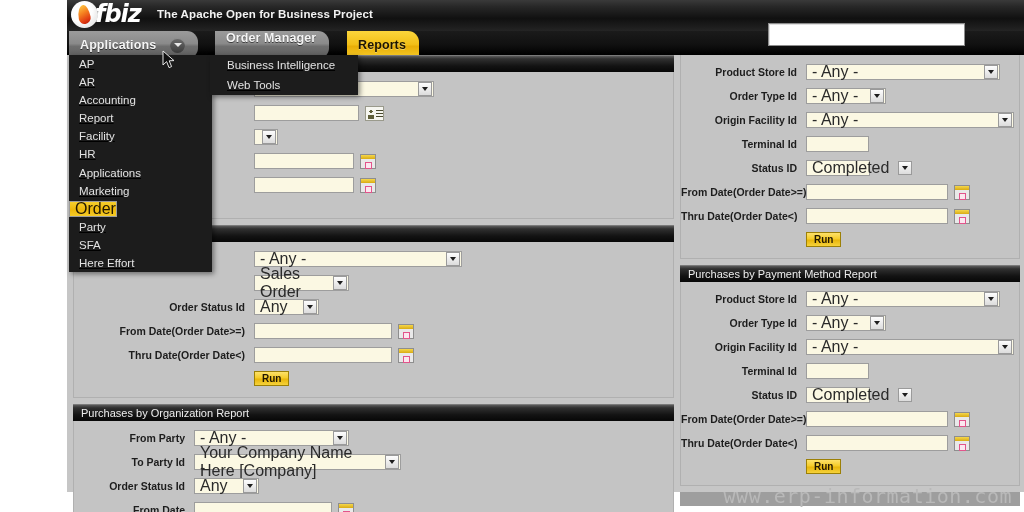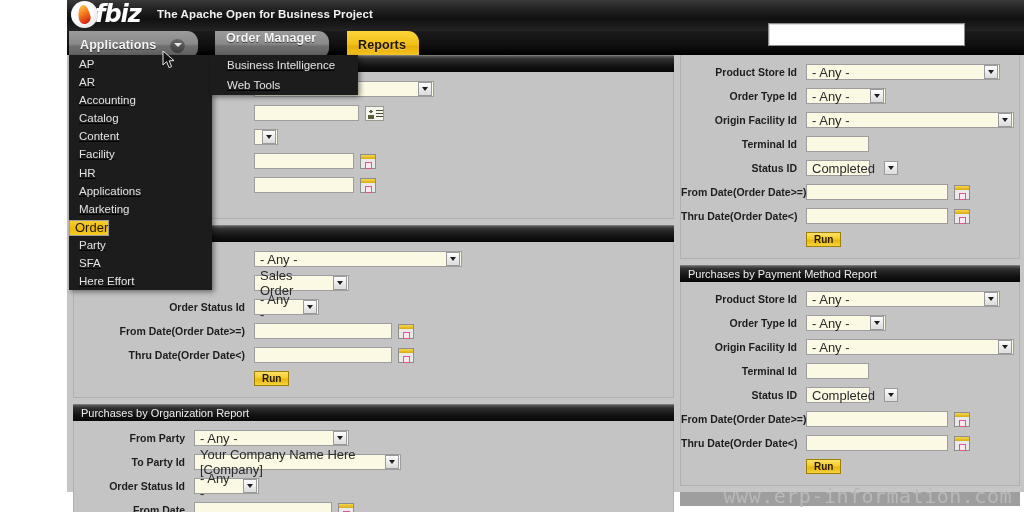--- a/index.html
+++ b/index.html
@@ -154,21 +154,21 @@
   }
   .col-left .flabel { width: 180px; }
   .col-right .flabel { width: 125px; }
 
   .field { display: flex; align-items: center; gap: 6px; }
 
   .sel {
     display: inline-flex; align-items: center; justify-content: space-between;
     height: 16px; background: #fbf8e3;
     border: 1px solid #9d9d9d;
-    font-size: 13px; color: #2a2a2a; padding: 0 0 0 5px;
+    font-size: 16px; color: #2a2a2a; padding: 0 0 0 5px;
     cursor: pointer;
   }
   .sel .arrow {
     width: 14px; height: 14px; margin: 0 1px;
     background: linear-gradient(to bottom, #fdfdfd, #dcdcdc);
     border: 1px solid #9a9a9a;
     display: inline-flex; align-items: center; justify-content: center;
     flex: 0 0 auto;
   }
   .sel .arrow::after {
@@ -545,22 +545,21 @@
 
         <div class="spacer-bottom"></div>
       </div>
 
     </div>
 
     <div class="menu" id="menu-applications">
       <div class="menu-item">AP</div>
       <div class="menu-item">AR</div>
       <div class="menu-item">Accounting</div>
-      <div class="menu-item">Catalog</div>
-      <div class="menu-item">Content</div>
+      <div class="menu-item">Report</div>
       <div class="menu-item">Facility</div>
       <div class="menu-item">HR</div>
       <div class="menu-item">Applications</div>
       <div class="menu-item">Marketing</div>
       <div class="menu-item sel">Order</div>
       <div class="menu-item">Party</div>
       <div class="menu-item">SFA</div>
       <div class="menu-item">Here Effort</div>
     </div>
 

